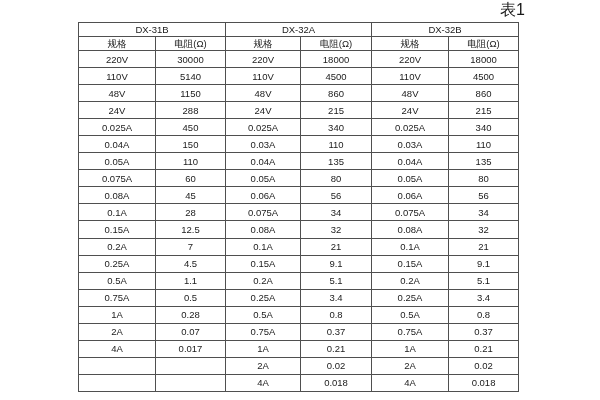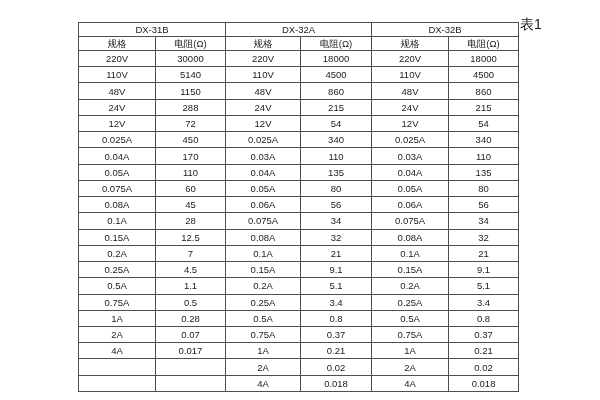--- a/index.html
+++ b/index.html
@@ -10,25 +10,24 @@
   body {
     width: 600px;
     height: 400px;
     position: relative;
     font-family: "Liberation Sans", "DejaVu Sans", sans-serif;
     color: #1a1a1a;
     overflow: hidden;
   }
   .caption {
     position: absolute;
-    top: 16px;
+    top: 0;
     left: 500px;
-    font-size: 14px;
+    font-size: 16px;
     color: #1a1a1a;
-    margin-left: 20px;
   }
   table.spec-table {
     position: absolute;
     left: 78px;
     top: 22px;
     width: 440px;
     height: 370px;
     border-collapse: collapse;
     table-layout: fixed;
     background: #ffffff;
@@ -106,38 +105,30 @@
       </tr>
       <tr>
         <td>24V</td>
         <td>288</td>
         <td>24V</td>
         <td>215</td>
         <td>24V</td>
         <td>215</td>
       </tr>
       <tr>
-        <td>12V</td>
-        <td>72</td>
-        <td>12V</td>
-        <td>54</td>
-        <td>12V</td>
-        <td>54</td>
-      </tr>
-      <tr>
         <td>0.025A</td>
         <td>450</td>
         <td>0.025A</td>
         <td>340</td>
         <td>0.025A</td>
         <td>340</td>
       </tr>
       <tr>
         <td>0.04A</td>
-        <td>170</td>
+        <td>150</td>
         <td>0.03A</td>
         <td>110</td>
         <td>0.03A</td>
         <td>110</td>
       </tr>
       <tr>
         <td>0.05A</td>
         <td>110</td>
         <td>0.04A</td>
         <td>135</td>

